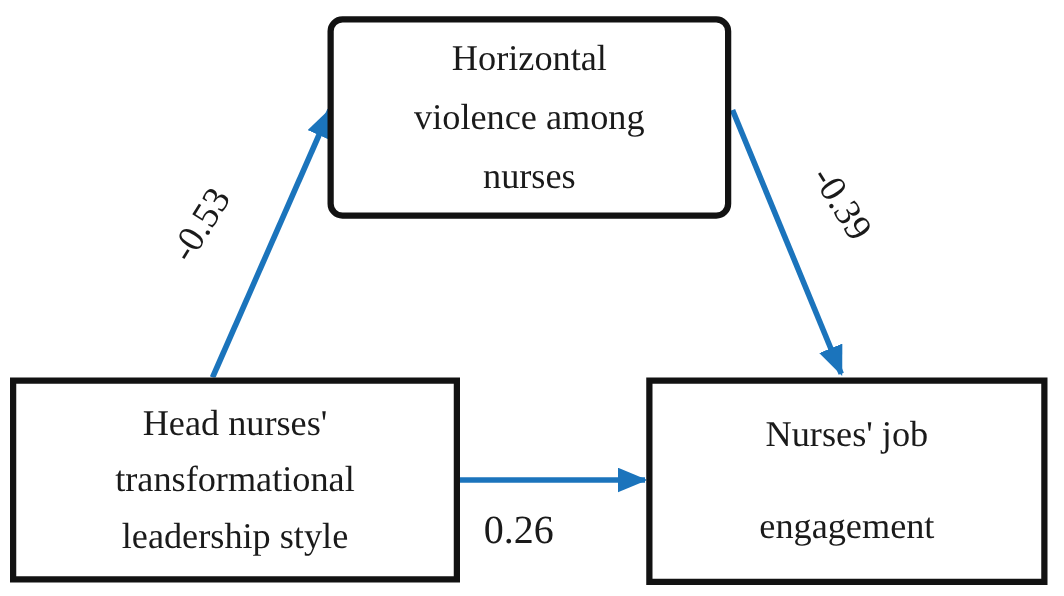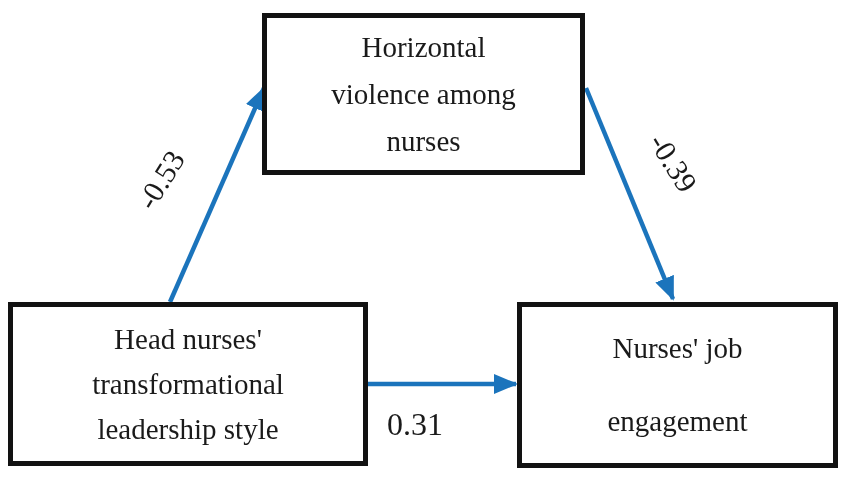--- a/index.html
+++ b/index.html
@@ -37,21 +37,21 @@
     display: flex;
     align-items: center;
     justify-content: center;
     text-align: center;
   }
   .node .label {
     white-space: pre-line;
     font-size: 29px;
     color: var(--text);
   }
-  .node-mediator   { left: 262px; top: 13px;  width: 323px; height: 162px; }
+  .node-mediator   { left: 262px; top: 13px;  width: 323px; height: 162px; border-radius: 12px; }
   .node-mediator .label   { line-height: 47px; }
   .node-predictor  { left: 8px;   top: 302px; width: 360px; height: 164px; }
   .node-predictor .label  { line-height: 45px; }
   .node-outcome    { left: 517px; top: 302px; width: 321px; height: 166px; }
   .node-outcome .label    { line-height: 73px; }
   .coef {
     position: absolute;
     font-size: 30px;
     color: var(--text);
     transform: translate(-50%, -50%);
@@ -91,15 +91,15 @@
 
   <div class="node node-outcome">
     <span class="label">Nurses' job
 engagement</span>
   </div>
 
   <div class="coef coef-a">-0.53</div>
 
   <div class="coef coef-b">-0.39</div>
 
-  <div class="coef coef-c">0.31</div>
+  <div class="coef coef-c">0.26</div>
 
 </div>
 
 </body></html>

